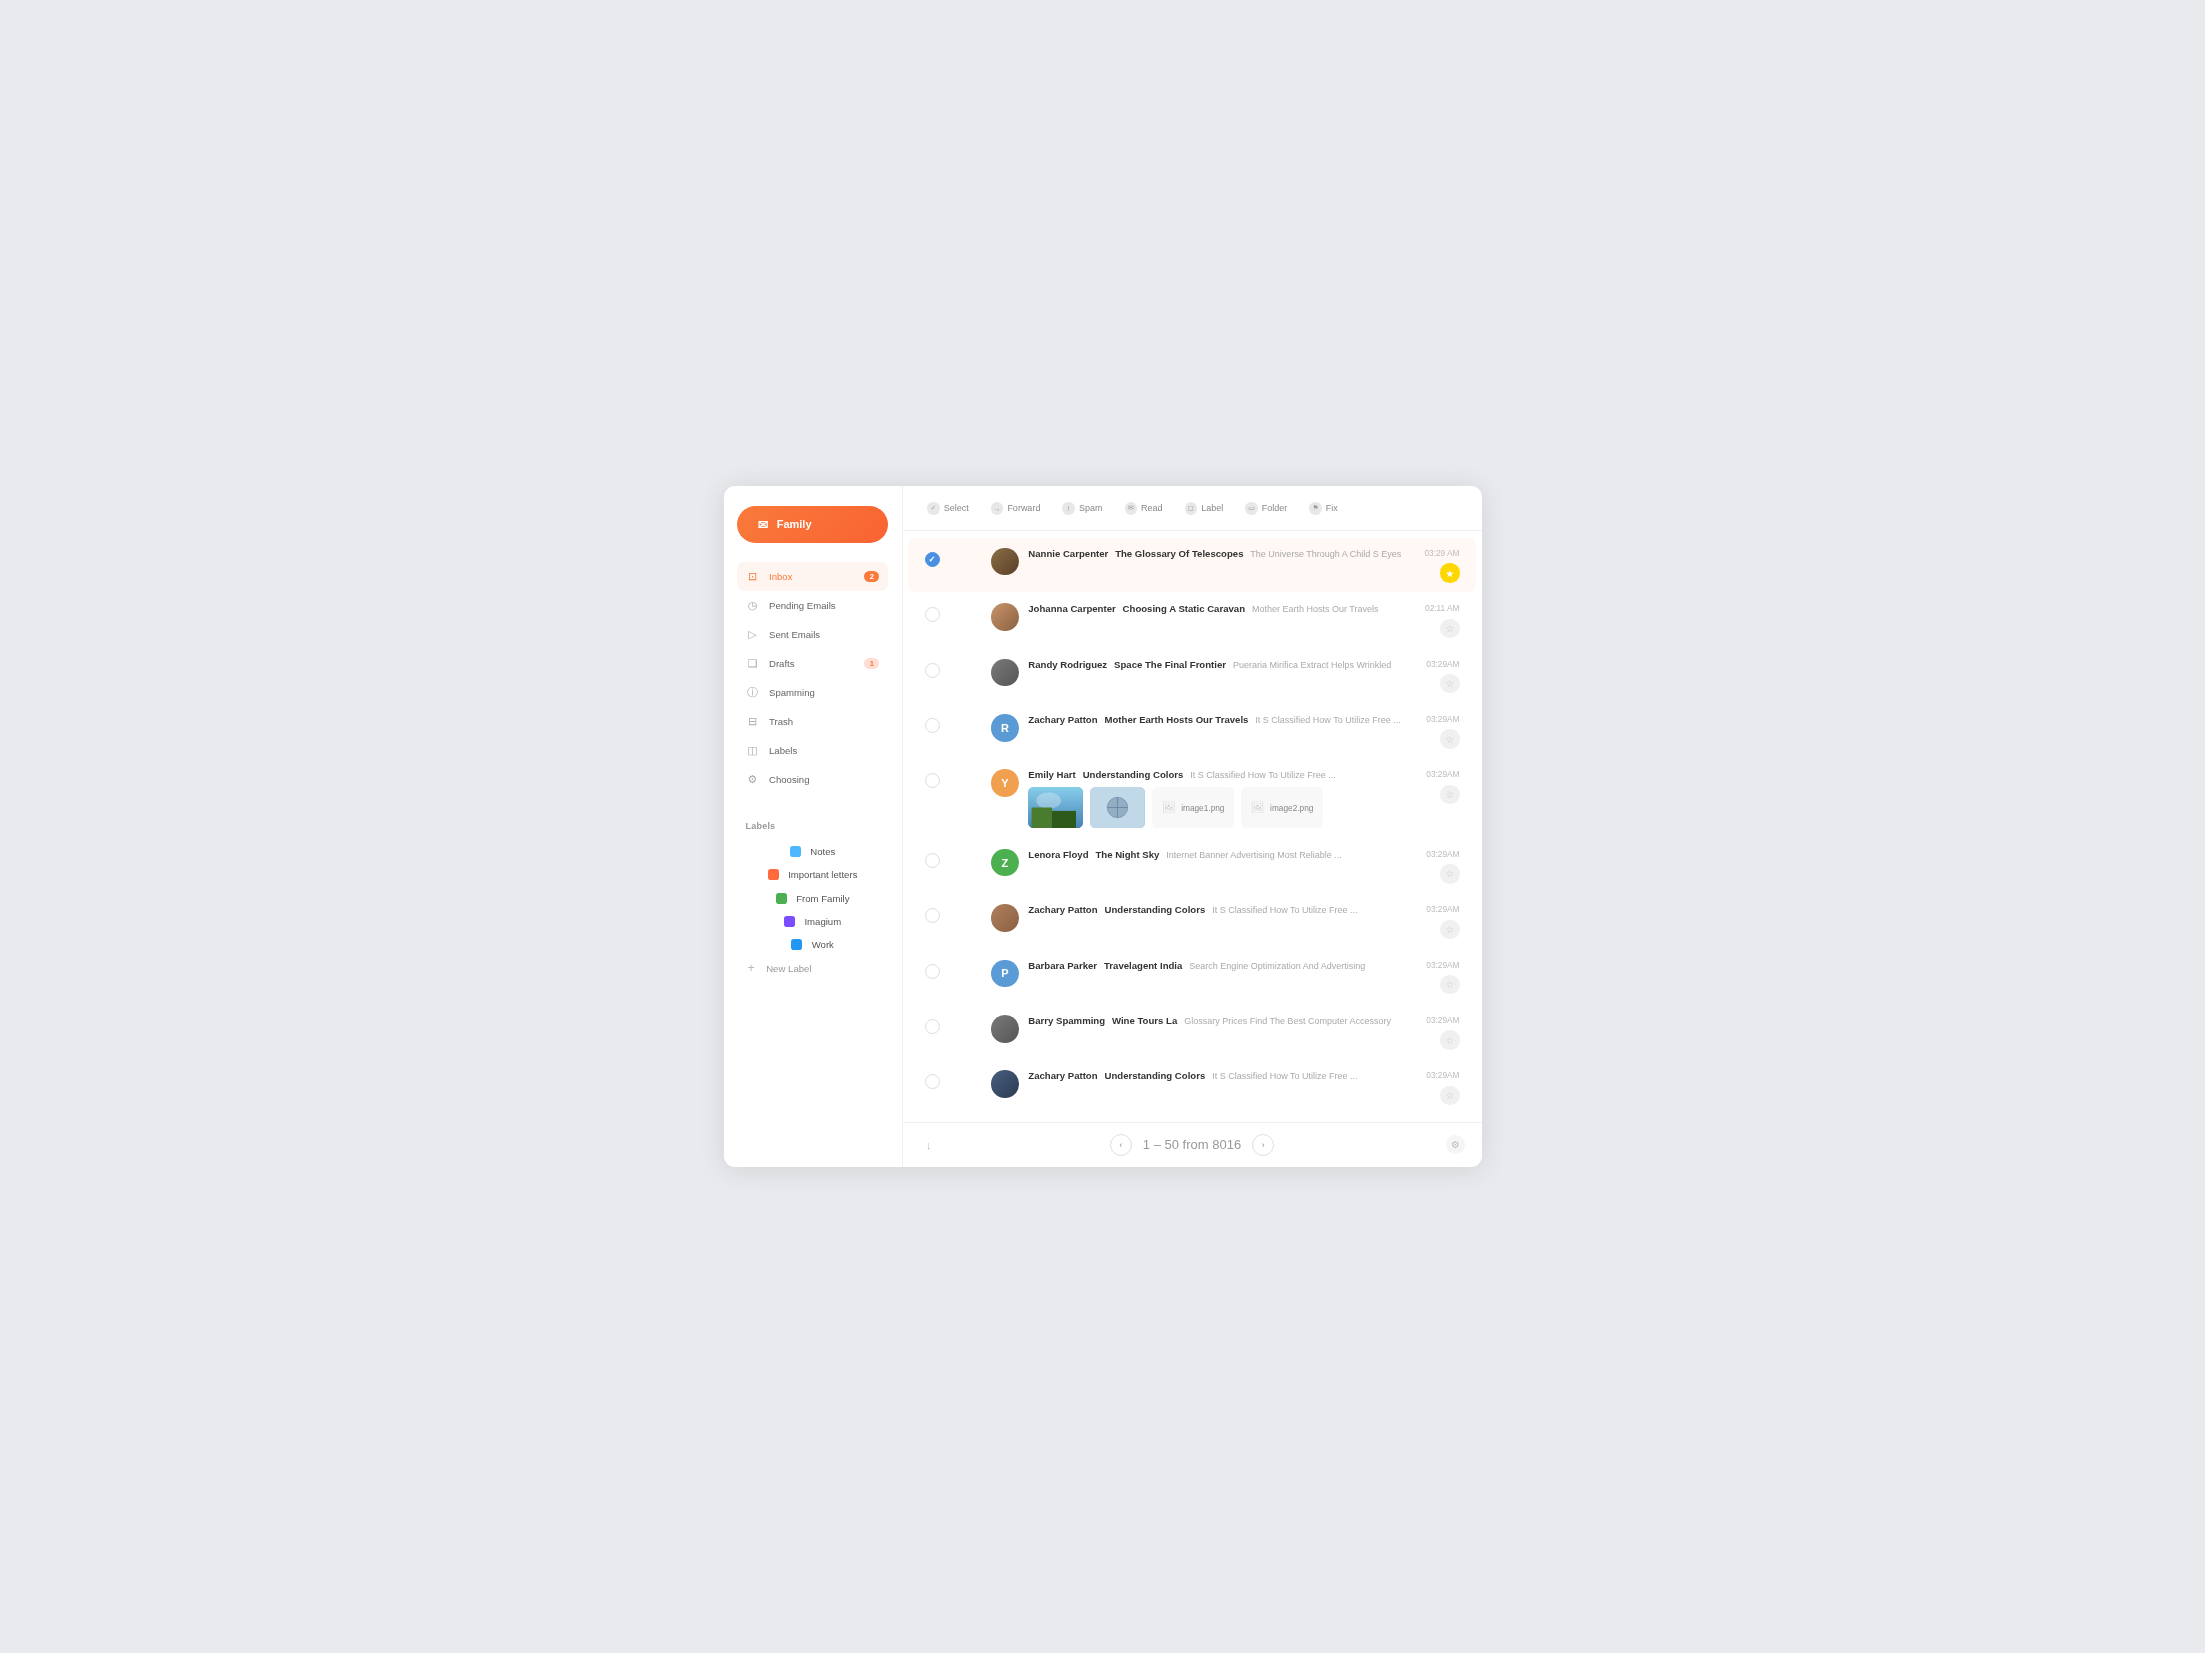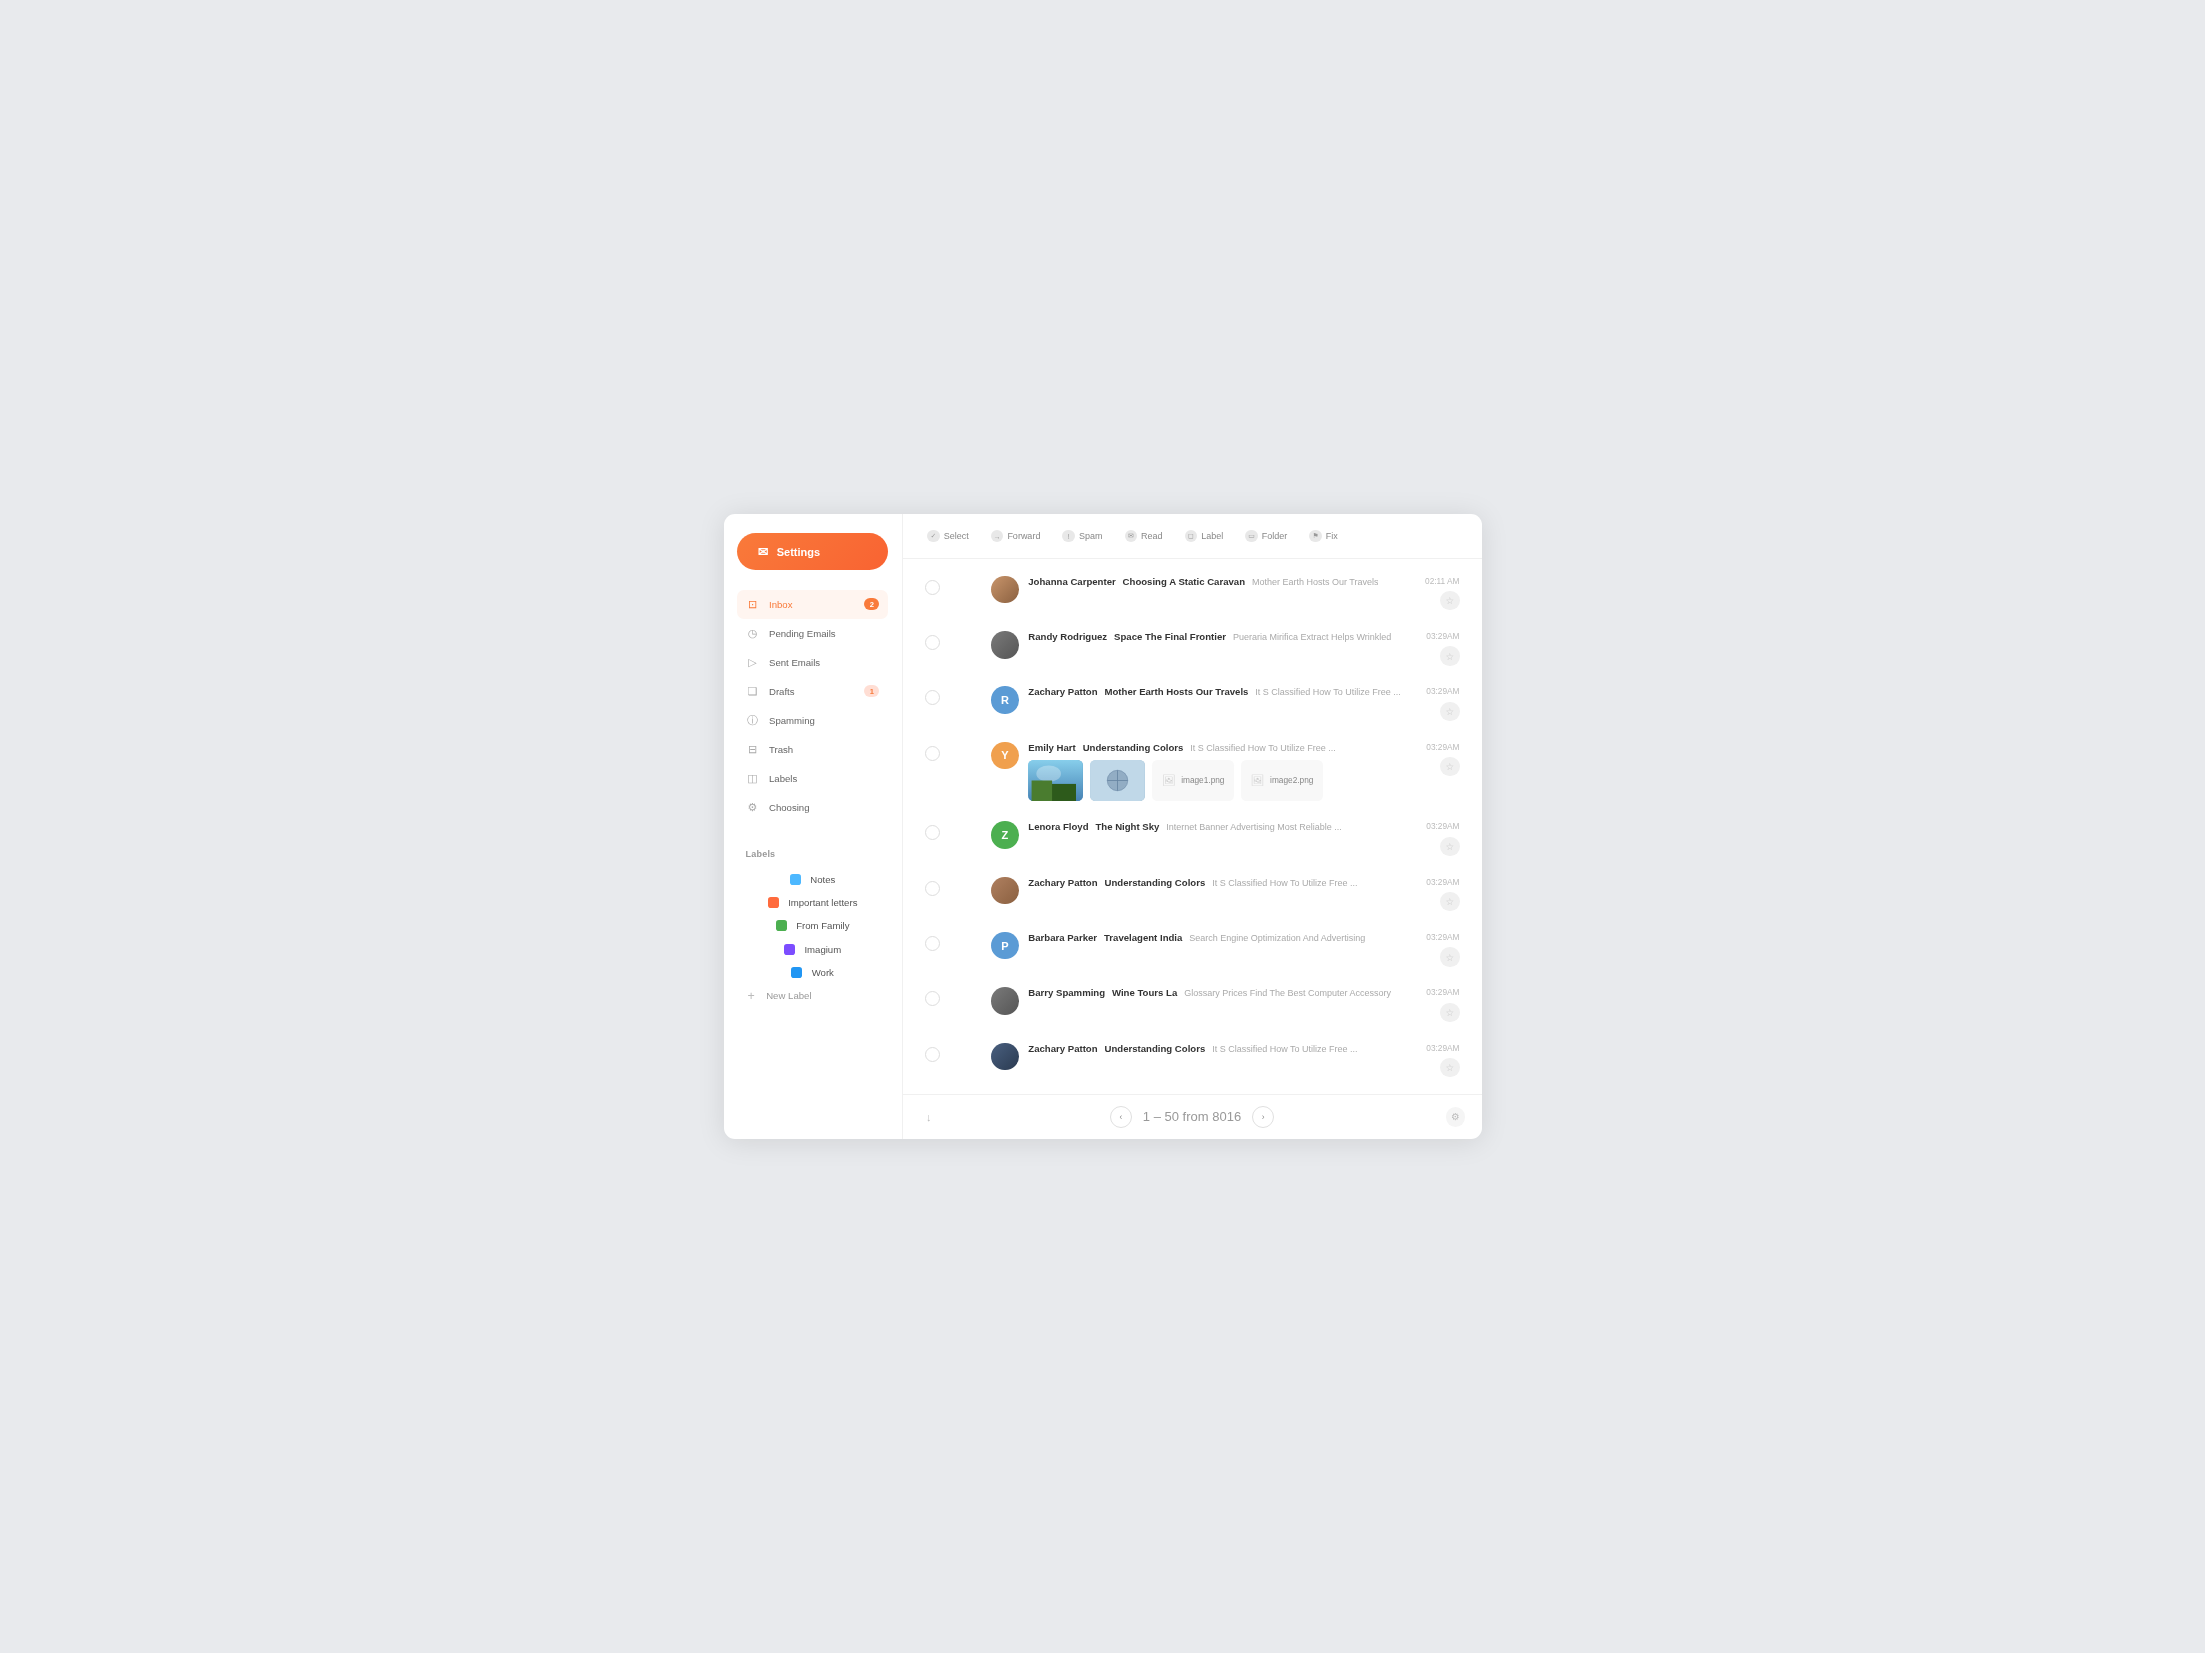--- a/index.html
+++ b/index.html
@@ -390,21 +390,21 @@
     .email-list::-webkit-scrollbar-thumb { background: #e0e0e0; border-radius: 1.4px; }
   </style>
 </head>
 <body>
 
 <div class="app-container">
 
   <aside class="sidebar">
     <button class="compose-btn">
       <span class="compose-icon">✉</span>
-      <span>Settings</span>
+      <span>Family</span>
     </button>
 
     <ul class="nav-items">
     <li class="nav-item active">
     <span class="nav-icon">⊡</span>
     <span>Inbox</span>
     <span class="nav-badge ">2</span>
   </li>
         <li class="nav-item">
     <span class="nav-icon">◷</span>
@@ -501,20 +501,36 @@
     <span class="toolbar-icon">▭</span>
     <span>Folder</span>
   </div>
         <div class="toolbar-item">
     <span class="toolbar-icon">⚑</span>
     <span>Fix</span>
   </div>
       </div>
 
     <div class="email-list" id="email-list">
+        <div class="email-row highlighted">
+    <div class="check-circle checked"></div>
+    <div class="avatar" style="background: linear-gradient(135deg, #8b6f47, #5a3e28); font-size:7.6px; color:transparent;">img</div>
+    <div class="email-body">
+      <div class="email-header">
+        <span class="sender-name">Nannie Carpenter</span>
+        <span class="email-subject">The Glossary Of Telescopes</span>
+        <span class="email-preview">The Universe Through A Child S Eyes</span>
+      </div>
+
+    </div>
+    <div class="email-meta">
+      <span class="email-time">03:29 AM</span>
+      <div class="star-btn starred">★</div>
+    </div>
+  </div>
         <div class="email-row">
     <div class="check-circle"></div>
     <div class="avatar" style="background: linear-gradient(135deg, #c9956b, #8a6040); font-size:7.6px; color:transparent;">img</div>
     <div class="email-body">
       <div class="email-header">
         <span class="sender-name">Johanna Carpenter</span>
         <span class="email-subject">Choosing A Static Caravan</span>
         <span class="email-preview">Mother Earth Hosts Our Travels</span>
       </div>
 

